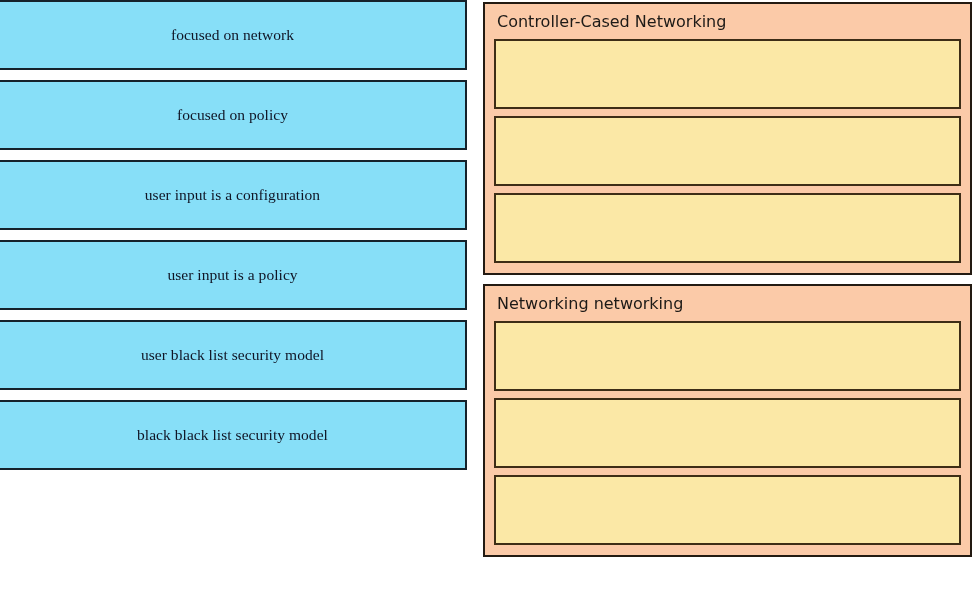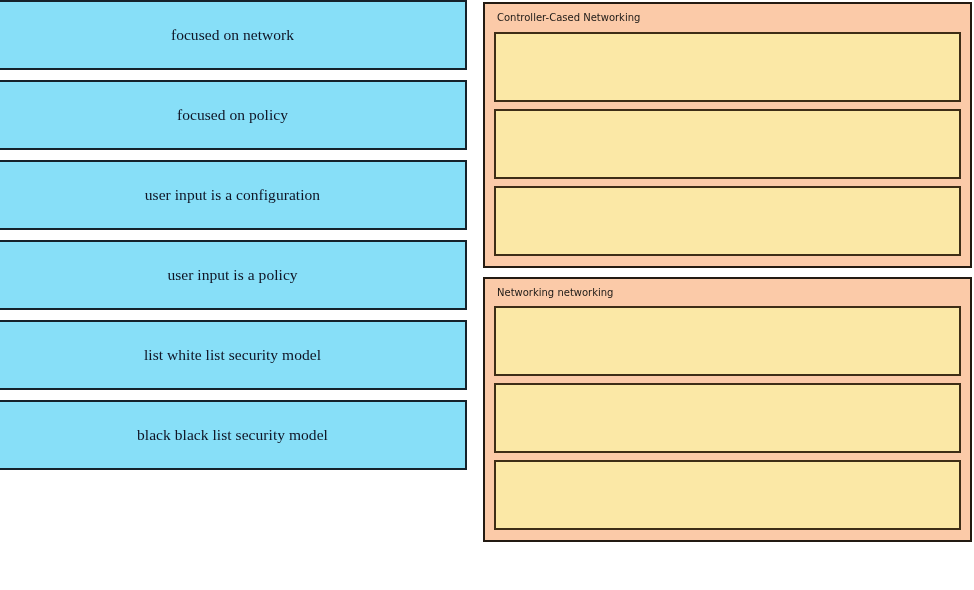--- a/index.html
+++ b/index.html
@@ -54,21 +54,21 @@
     width: 489px;
   }
   .drop-panel {
     box-sizing: border-box;
     background: #fbcaa8;
     border: 2px solid #231a12;
     padding: 6px 9px 9px 9px;
     margin-bottom: 9px;
   }
   .drop-panel-title {
-    font-size: 10px;
+    font-size: 16px;
     color: #1d1a17;
     margin: 2px 0 7px 3px;
     line-height: 1.25;
     white-space: nowrap;
   }
   .drop-slot {
     box-sizing: border-box;
     height: 70px;
     background: #fbe8a6;
     border: 2px solid #3d2d16;
@@ -93,21 +93,21 @@
 
   <div class="drag-tile">
     <span class="drag-tile-label">user input is a configuration</span>
   </div>
 
   <div class="drag-tile">
     <span class="drag-tile-label">user input is a policy</span>
   </div>
 
   <div class="drag-tile">
-    <span class="drag-tile-label">list white list security model</span>
+    <span class="drag-tile-label">user black list security model</span>
   </div>
 
   <div class="drag-tile">
     <span class="drag-tile-label">black black list security model</span>
   </div>
 
 </div>
 
 <div id="target-column">
 

